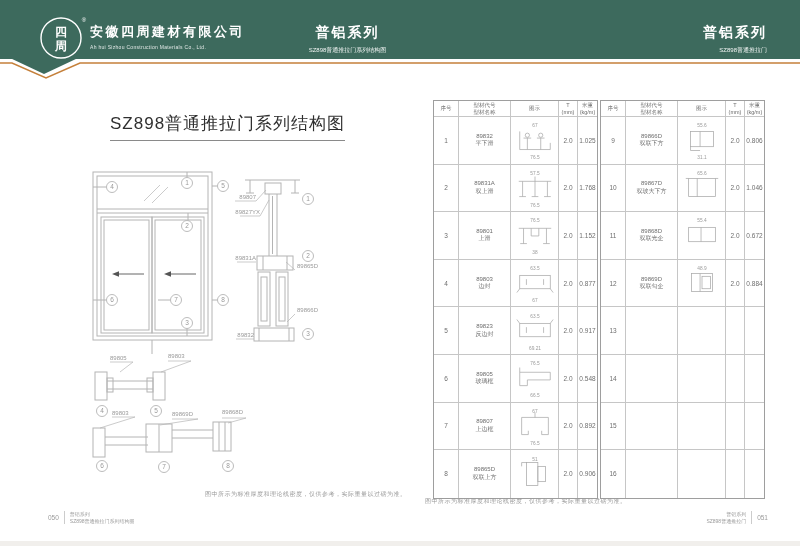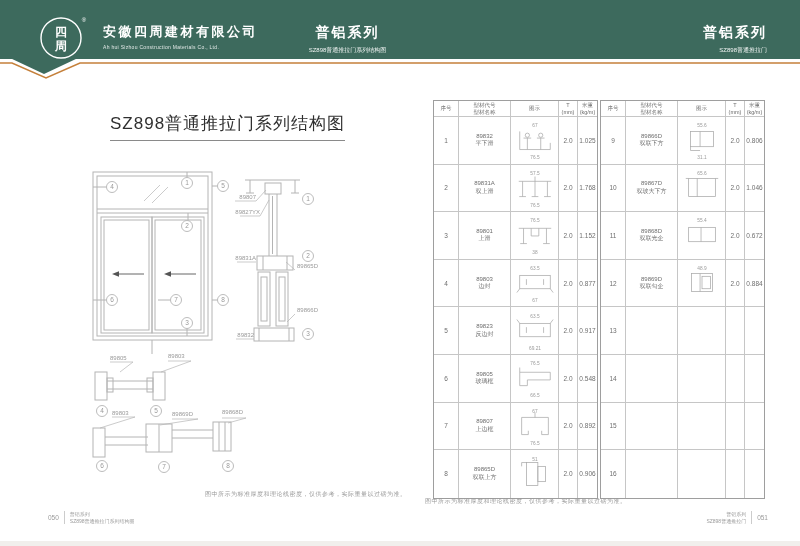--- a/index.html
+++ b/index.html
@@ -1,21 +1,21 @@
 <!DOCTYPE html>
 <html><head>
 <meta charset="utf-8">
 <style>
   *{box-sizing:border-box;margin:0;padding:0}
   html,body{background:#fff}
   .page{position:relative;width:800px;height:546px;background:#ffffff;overflow:hidden;
         font-family:"Liberation Sans",sans-serif}
   
   .hdr-svg{position:absolute;left:0;top:0}
-  .company{position:absolute;left:103px;top:23px;color:#fff}
+  .company{position:absolute;left:90px;top:23px;color:#fff}
   .company .cn{font-size:13px;font-weight:bold;letter-spacing:2.5px;white-space:nowrap}
   .company .en{font-size:5px;letter-spacing:.3px;opacity:.85;margin-top:3px;white-space:nowrap}
   .hgroup{position:absolute;top:24px;color:#fff}
   .hcenter{left:240px;width:215px;text-align:center}
   .hright{right:33px;text-align:right}
   .hgroup .t1{font-size:14px;font-weight:bold;letter-spacing:2px}
   .hgroup .t2{font-size:6px;margin-top:4px;opacity:.92;white-space:nowrap}
   
   .lp-title{position:absolute;left:110px;top:112px;font-size:17px;font-weight:500;color:#2f2f2f;
             letter-spacing:1px;padding-bottom:5px;border-bottom:1px solid #8a8a8a;white-space:nowrap}

